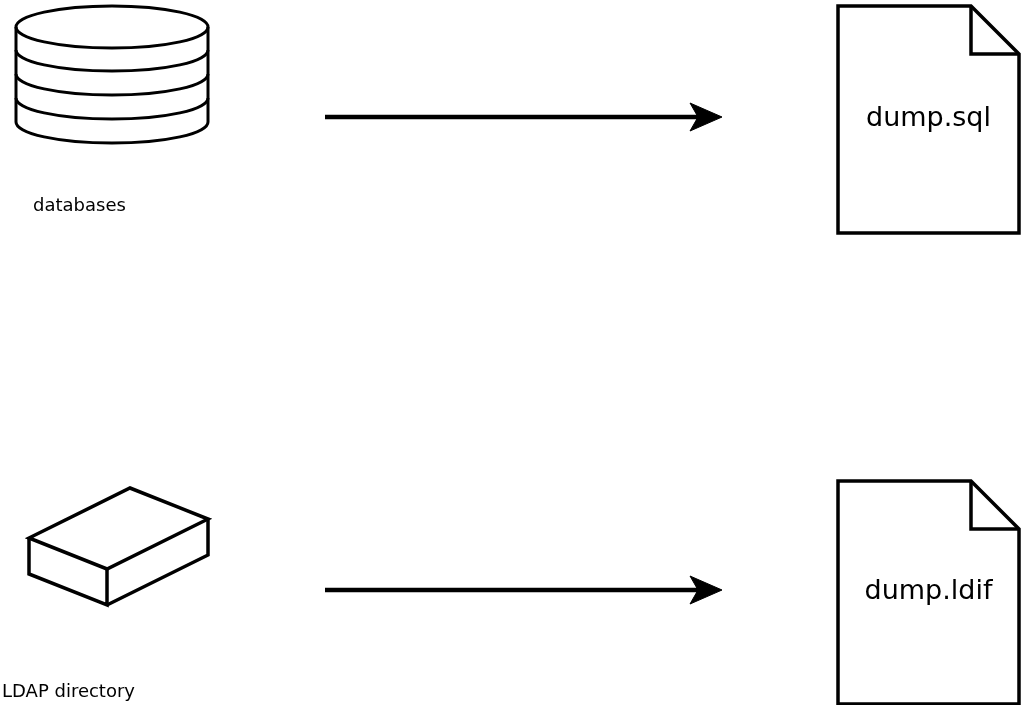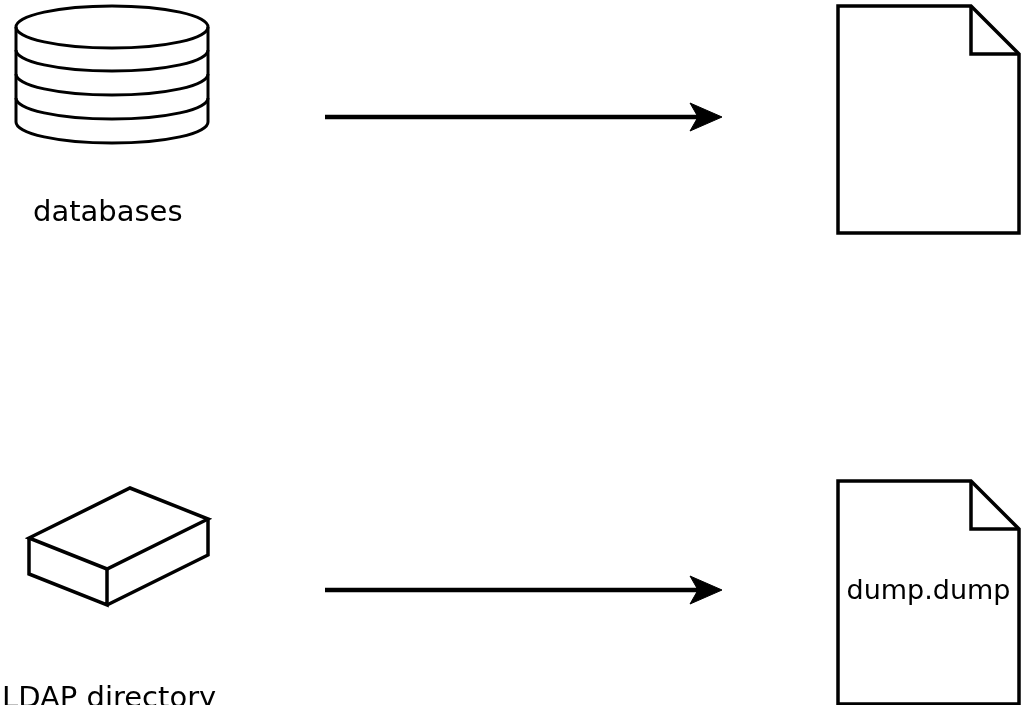--- a/index.html
+++ b/index.html
@@ -16,21 +16,21 @@
     font-family: "DejaVu Sans", sans-serif;
   }
   .shapes {
     position: absolute;
     left: 0;
     top: 0;
   }
   .label {
     position: absolute;
     color: #000000;
-    font-size: 29px;
+    font-size: 18px;
     line-height: 1.2;
     white-space: nowrap;
   }
   .doc-label {
     position: absolute;
     left: 838px;
     width: 181px;
     text-align: center;
     color: #000000;
     font-size: 27px;
@@ -77,18 +77,19 @@
 
     <g stroke="#000000" stroke-width="3.5" stroke-linejoin="miter">
       <path d="M 838 481 L 971 481 L 1019 529 L 1019 704 L 838 704 Z" fill="#ffffff"></path>
       <path d="M 971 481 L 971 529 L 1019 529" fill="none"></path>
     </g>
 
   </svg>
 
   <div class="label" style="left:33px; top:194px;">databases</div>
 
+  <div class="doc-label" style="top:101px;">dump.sql</div>
 
   <div class="label" style="left:2px; top:656px;margin-top:24px;">LDAP directory</div>
 
-  <div class="doc-label" style="top:574px;">dump.dump</div>
+  <div class="doc-label" style="top:574px;">dump.ldif</div>
 
 </div>
 
 </body></html>

